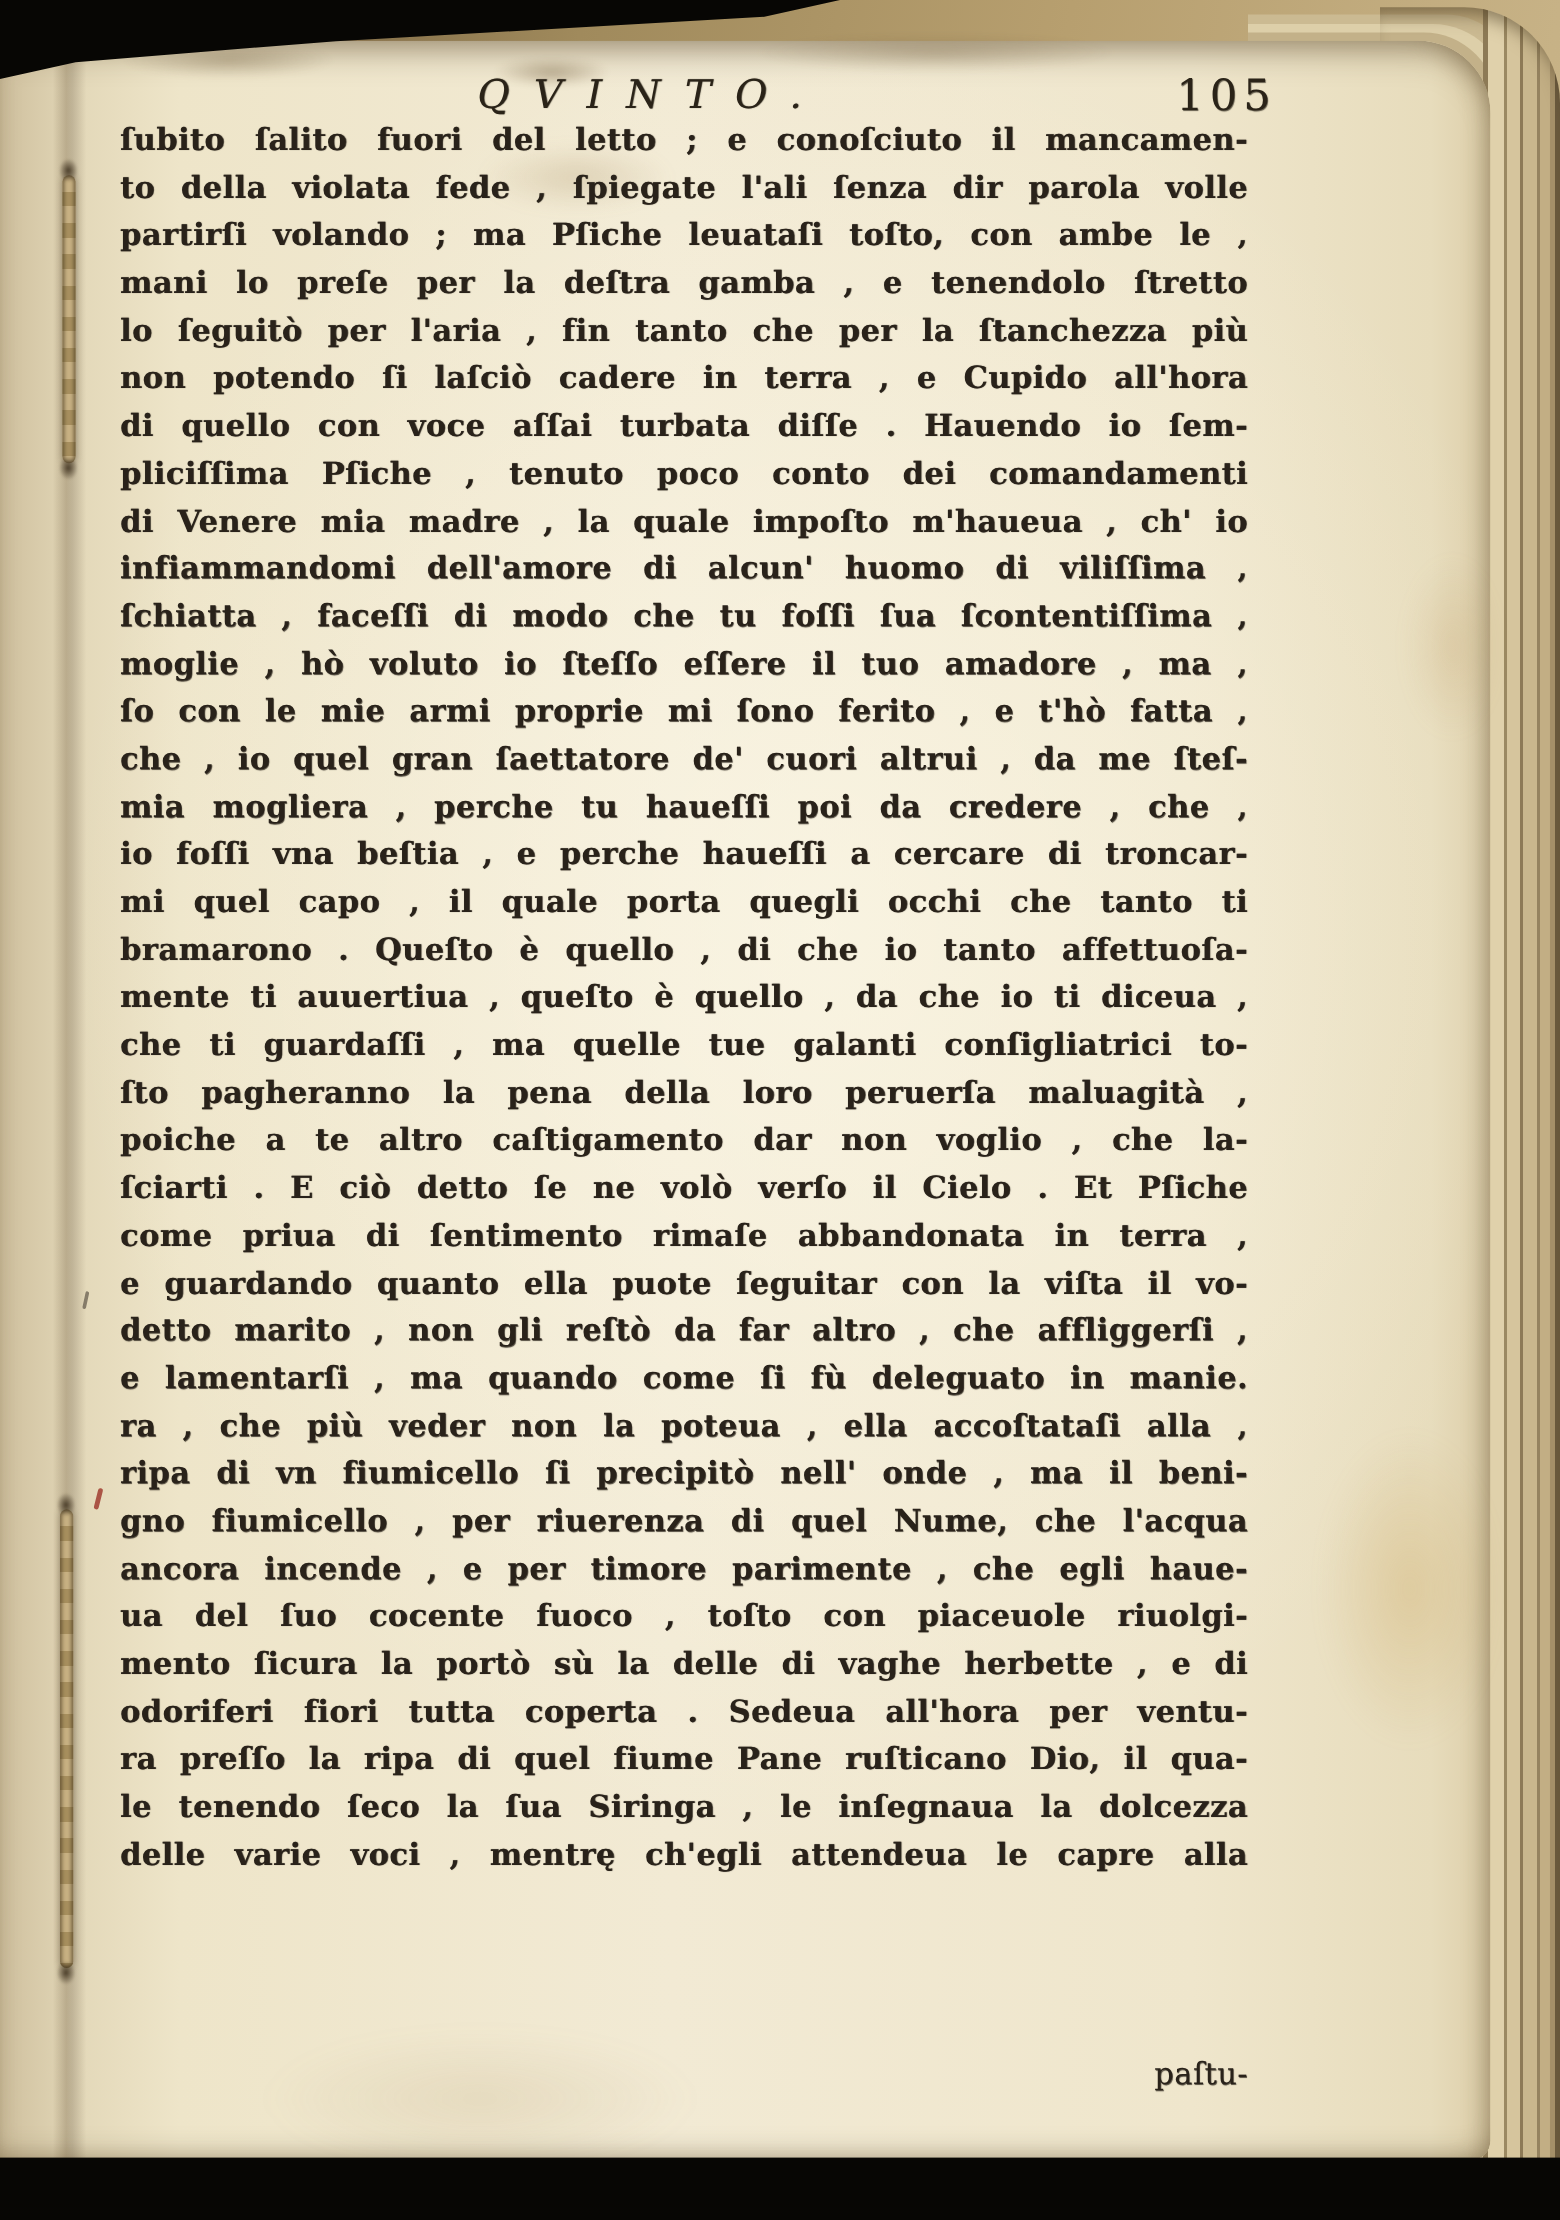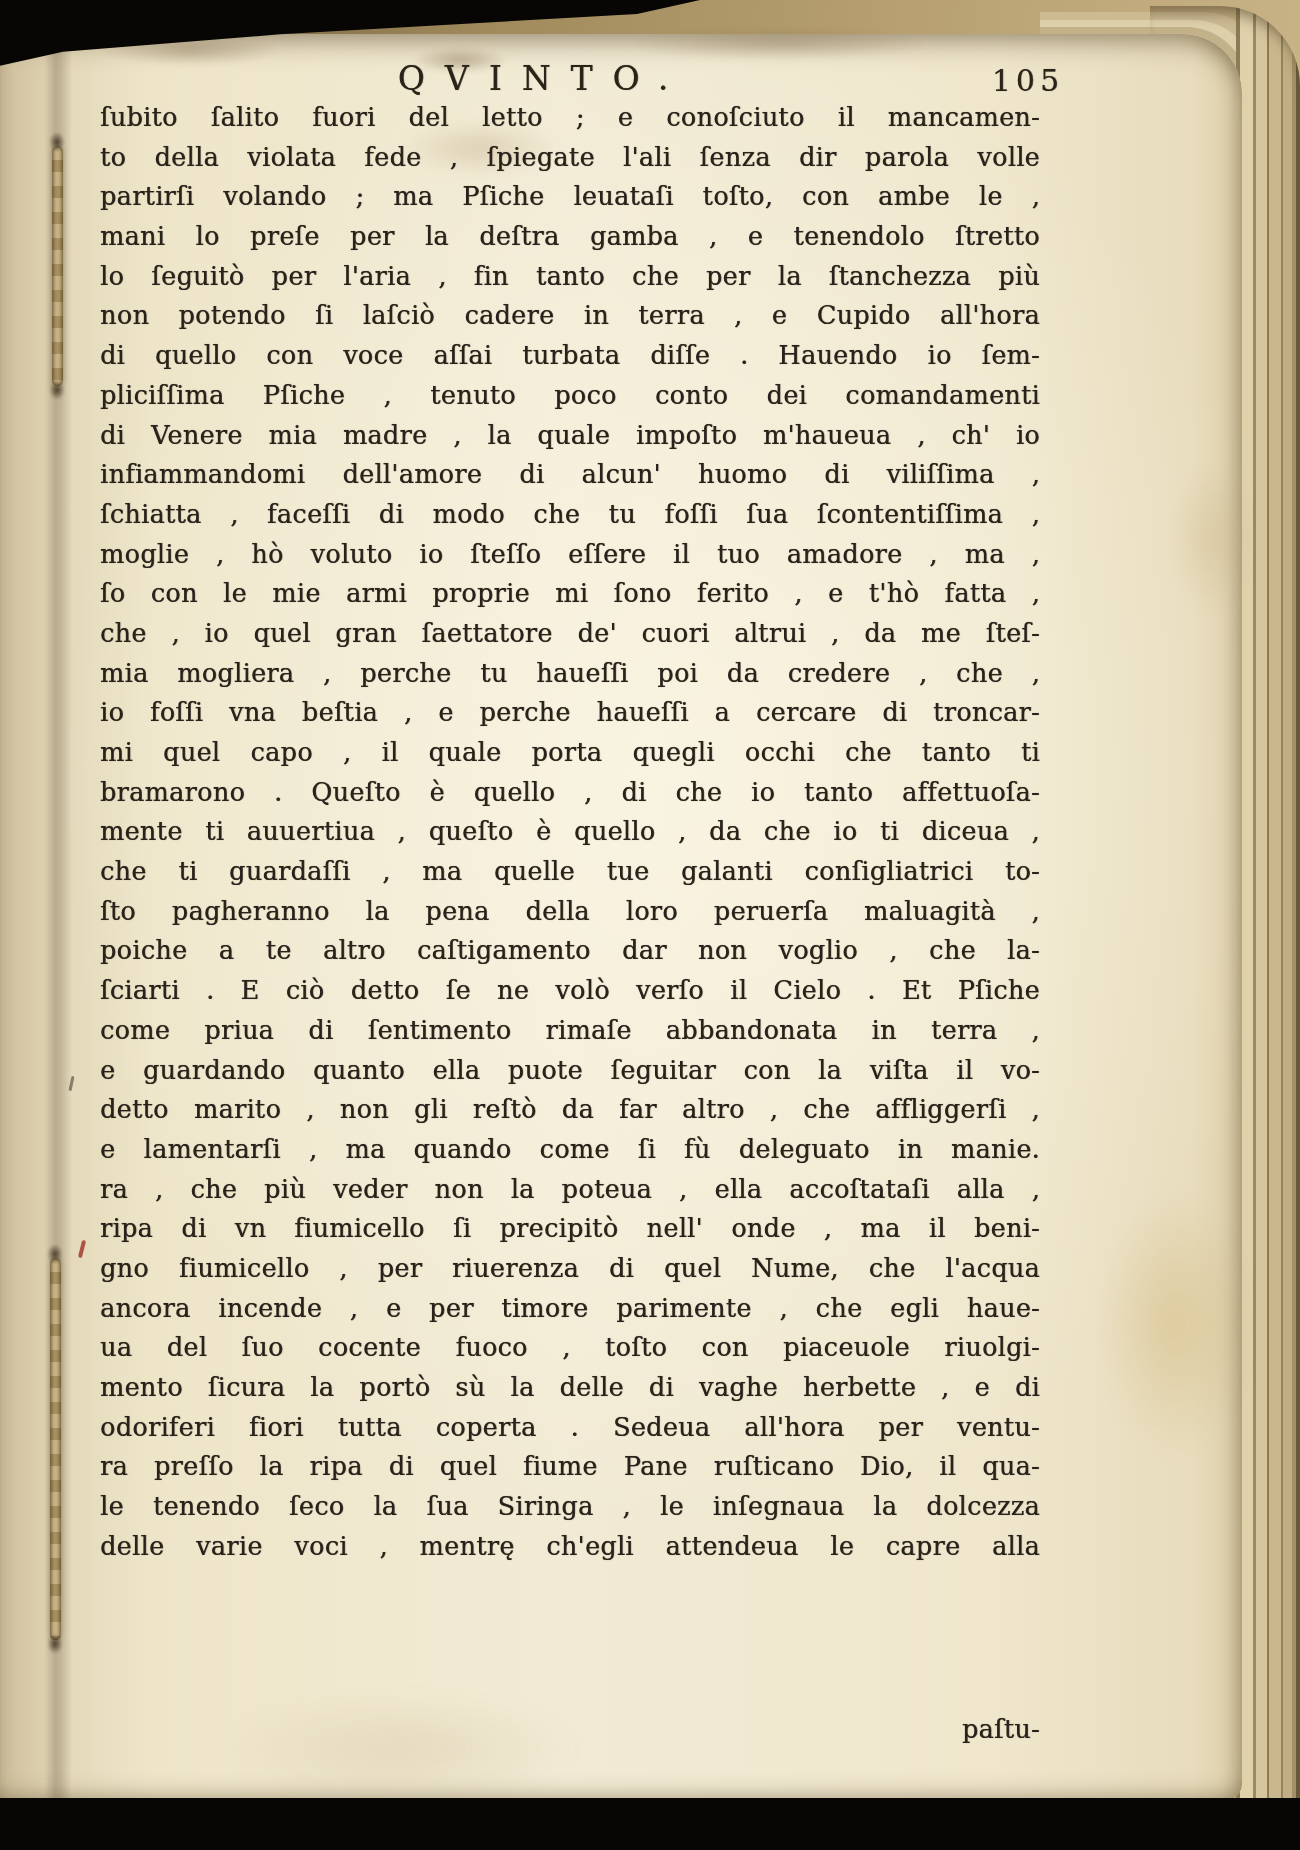--- a/index.html
+++ b/index.html
@@ -65,28 +65,28 @@
     background:#a03c30;transform:rotate(14deg);opacity:.85;}
   .margin-mark{position:absolute;left:70px;top:1042px;width:3px;height:15px;border-radius:2px;
     background:#3a3228;transform:rotate(12deg);opacity:.55;}
   
   .black-wedge{position:absolute;left:0;top:0;width:700px;height:70px;background:#070604;
     clip-path:polygon(0 0,100% 0,91% 20%,40% 49%,9% 74%,0 94%);}
   .black-bottom{position:absolute;left:0;top:1798px;width:1300px;height:52px;background:#070604;}
   
   .header-row{position:absolute;left:100px;top:22px;width:940px;height:46px;}
   .running-title{position:absolute;left:0;right:0;text-align:center;transform:translateX(-27px);
-    font-size:33px;line-height:46px;letter-spacing:20px;color:#2a2318;
+    font-style:italic;font-size:33px;line-height:46px;letter-spacing:20px;color:#2a2318;
     text-shadow:.5px .4px .8px rgba(42,35,24,.7);}
-  .page-number{position:absolute;right:-24px;top:2px;font-size:30px;line-height:46px;letter-spacing:5px;
+  .page-number{position:absolute;right:-24px;top:2px;font-size:36px;line-height:46px;letter-spacing:5px;
     color:#2a2318;text-shadow:.5px .4px .8px rgba(42,35,24,.7);}
   .text-block{position:absolute;left:100px;top:64px;width:940px;}
   .line{font-size:25.5px;line-height:39.7px;height:39.7px;color:#29221a;
     text-align:justify;text-align-last:justify;letter-spacing:.3px;word-spacing:2px;
-    text-shadow:.5px .4px .7px rgba(41,34,26,.78);}
+    text-shadow:.5px .4px .7px rgba(41,34,26,.78);font-weight:bold;}
   .catchword{position:absolute;left:100px;top:1676px;width:940px;text-align:right;padding-right:2px;
     font-size:25.5px;line-height:39.7px;color:#29221a;letter-spacing:.3px;
     text-shadow:.5px .4px .7px rgba(41,34,26,.78);}
 </style>
 </head>
 <body>
 
 <div class="scene">
 
   <div class="edge-layer l1"></div>

